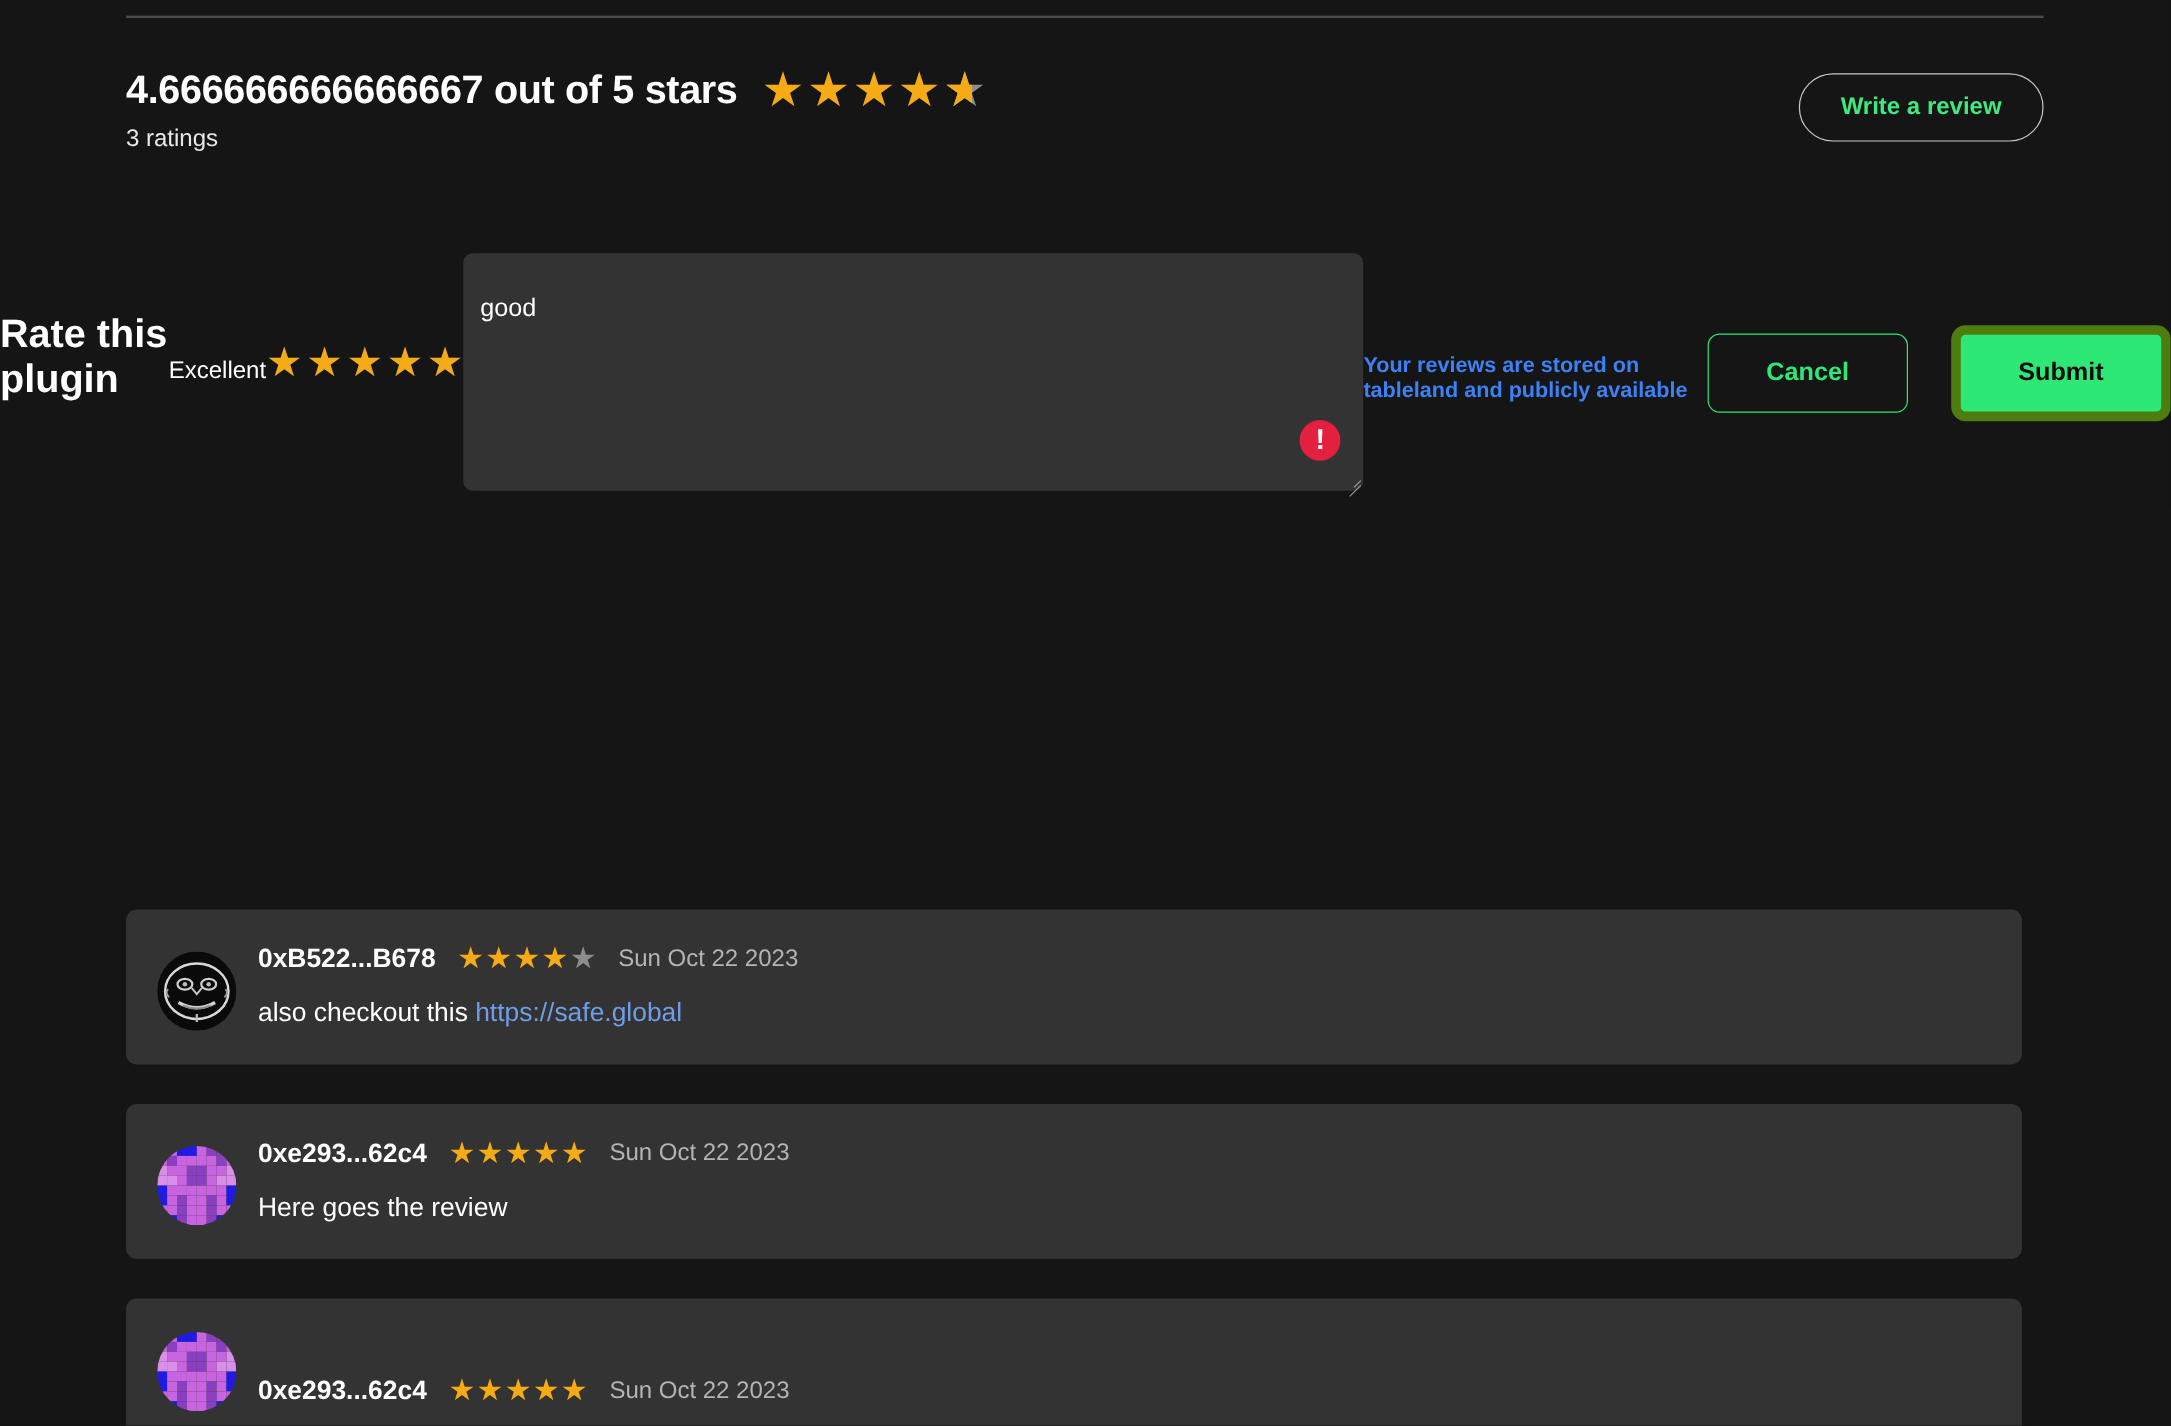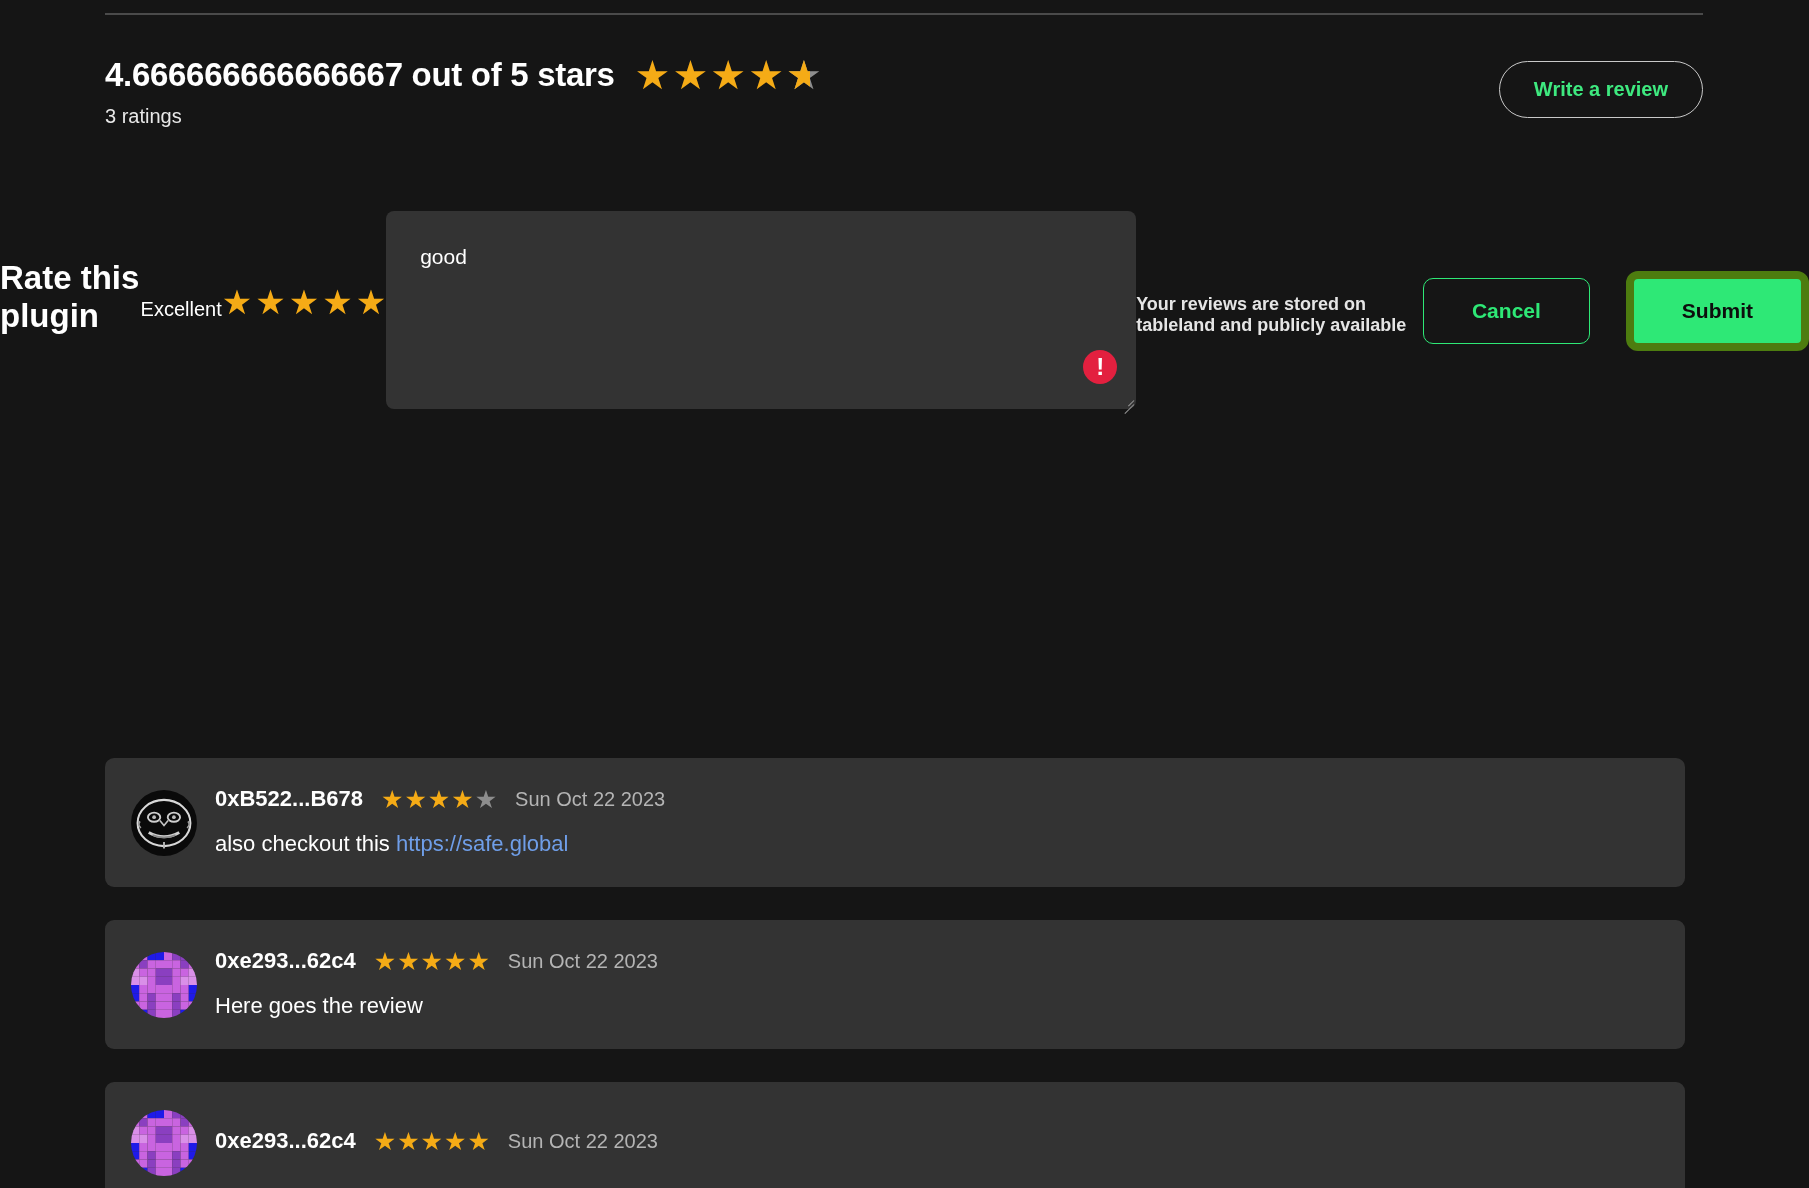--- a/index.html
+++ b/index.html
@@ -100,21 +100,21 @@
   }
   .review-textarea {
     width: 750px;
     height: 198px;
     background: #333333;
     border: none;
     border-radius: 8px;
     color: #ffffff;
     font-size: 21px;
     font-family: "Liberation Sans", sans-serif;
-    padding: 34px 34px;
+    padding: 34px 14px;
     resize: none;
     outline: none;
     display: block;
   }
   .error-badge {
     position: absolute;
     right: 19px; bottom: 25px;
     width: 34px; height: 34px;
     border-radius: 50%;
     background: #e3203f;
@@ -140,21 +140,21 @@
     transform-origin: right center;
     transform: rotate(-45deg);
   }
   .resize-handle i:nth-child(1) { bottom: 3px; width: 13px; }
   .resize-handle i:nth-child(2) { bottom: 7px; width: 8px; }
 
   .storage-note {
     margin-top: 35px;
     font-size: 18px;
     font-weight: bold;
-    color: #e5e5e5;
+    color: #3b82f6;
   }
   .action-row {
     margin-top: 28px;
     display: flex;
     align-items: center;
     gap: 36px;
   }
   .cancel-btn {
     padding: 20px 48px;
     background: transparent;
@@ -184,21 +184,21 @@
     left: 105px; top: 758px;
     width: 1580px;
   }
   .review-card {
     background: #333333;
     border-radius: 9px;
     padding: 24px 26px 28px 26px;
     margin-bottom: 33px;
     display: flex;
     gap: 18px;
-    align-items: center;
+    align-items: flex-end;
   }
   .avatar {
     flex: 0 0 auto;
     width: 66px; height: 66px;
     border-radius: 50%;
     overflow: hidden;
     margin-top: 4px;
   }
   .avatar svg { display: block; width: 66px; height: 66px; }
   .review-body { flex: 1 1 auto; min-width: 0; }

